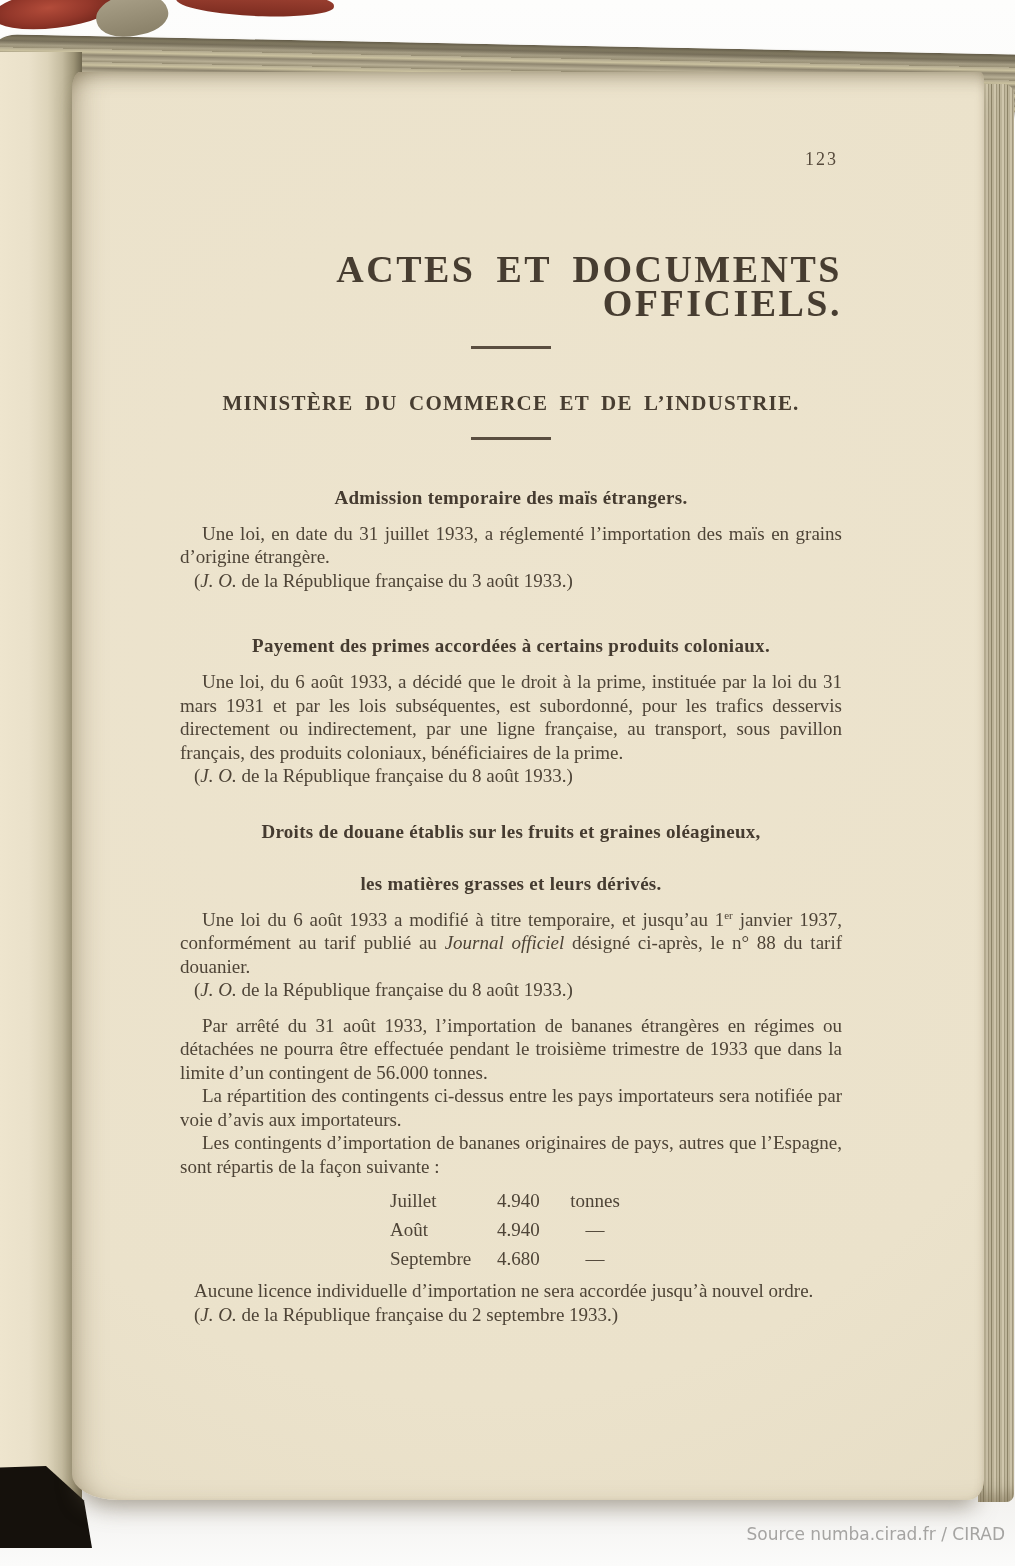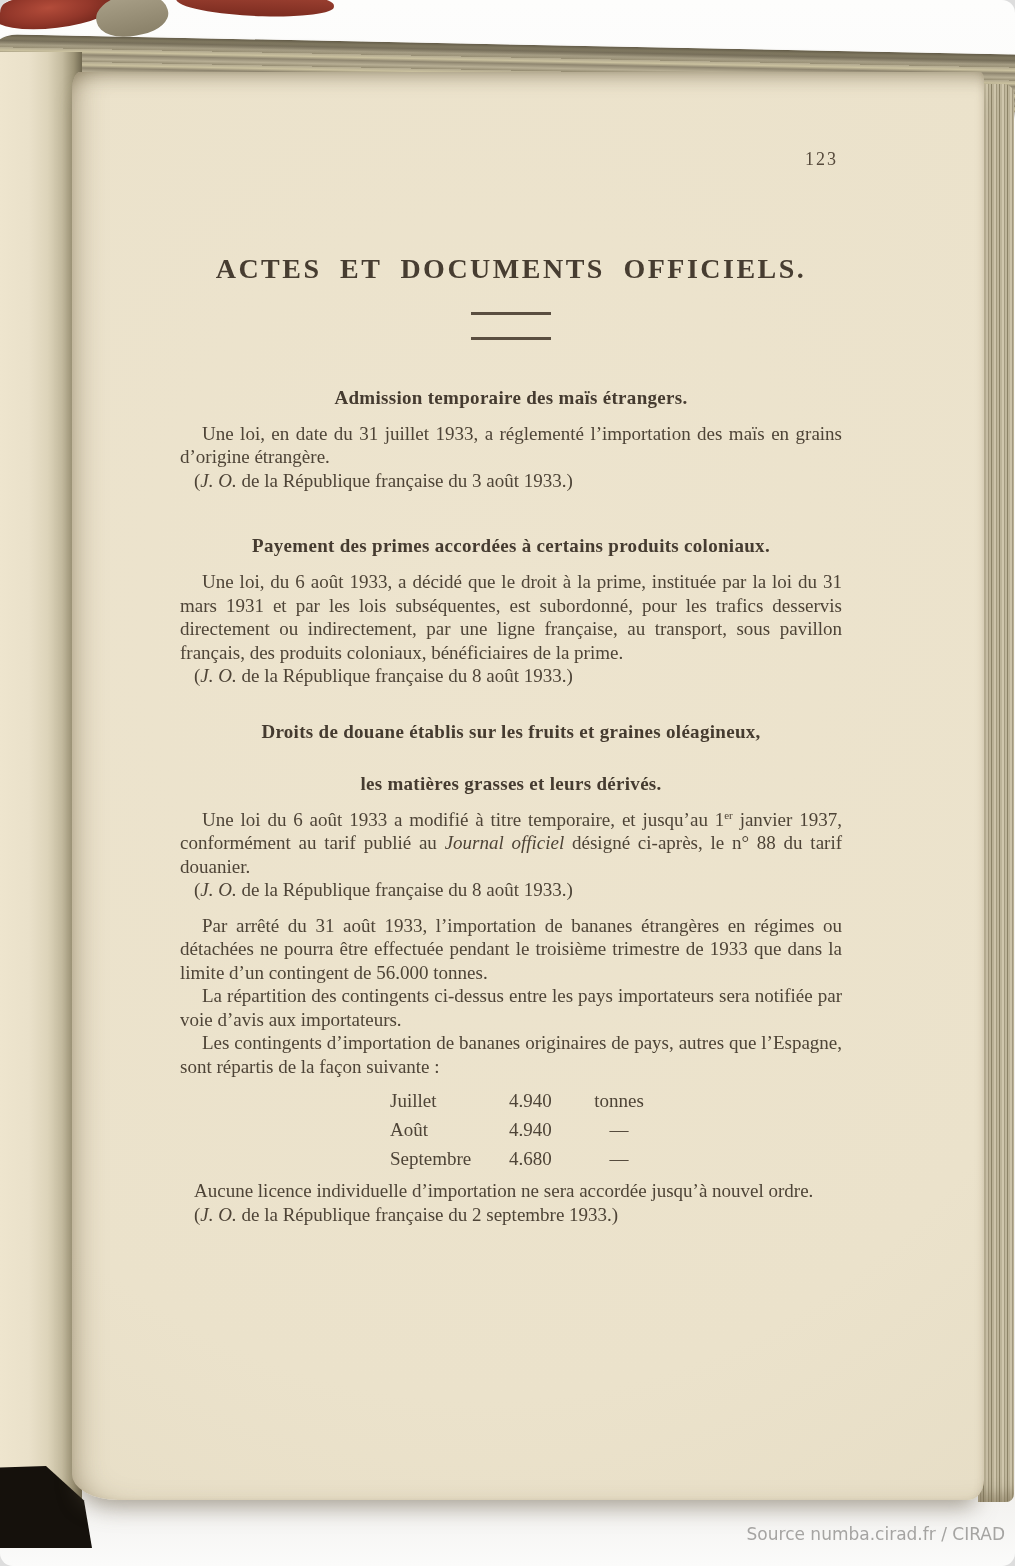--- a/index.html
+++ b/index.html
@@ -1,21 +1,20 @@
 <!DOCTYPE html>
 <html><head>
 <meta charset="utf-8">
 <style>
   * { margin:0; padding:0; box-sizing:border-box; }
   body { background:#ddd; }
   .canvas {
     position:relative; width:1015px; height:1566px; overflow:hidden;
     background:linear-gradient(180deg,#fdfdfc 0%,#f5f4f1 55%,#eceae7 92%,#fbfbfa 100%);
     font-family:"Liberation Serif","DejaVu Serif",serif;
-    border-radius:13px;
   }
   
   .top-edge {
     position:absolute; left:-12px; top:34px; width:1050px; height:58px;
     transform:rotate(1.15deg); transform-origin:left top;
     border-radius:30px 10px 0 0 / 26px 10px 0 0;
     background:
       linear-gradient(180deg, rgba(90,83,64,.9) 0%, rgba(90,83,64,0) 22%),
       repeating-linear-gradient(180deg,#b3aa90 0px,#cac19f 3px,#8f8670 6px,#b7ae94 10px,#978e74 13px);
     box-shadow:0 3px 4px rgba(60,50,30,.35);
@@ -64,41 +63,41 @@
   .content {
     position:absolute; left:108px; top:0; width:662px;
     color:#4e4437; font-size:19px; line-height:23.5px;
     text-rendering:optimizeLegibility;
   }
   .page-number {
     margin-top:76px; text-align:right; padding-right:4px;
     font-size:18px; letter-spacing:2px; color:#564a3c;
   }
   .main-title {
-    margin-top:80px; text-align:center; font-size:28px; line-height:34px;
+    margin-top:80px; text-align:right; font-size:38px; line-height:34px;
     font-weight:bold; letter-spacing:2.5px; word-spacing:9px; color:#473d31;
   }
   .rule { width:80px; border-top:3px solid #5a4e40; margin:26px auto 0; }
   .rule.r2 { margin-top:22px; }
   .ministry-title {
     margin-top:42px; text-align:center; font-size:21px; line-height:24px;
     font-weight:bold; letter-spacing:1.2px; word-spacing:5px; color:#473d31;
   }
   .sec-heading {
     text-align:center; font-weight:bold; font-size:19px; line-height:24px;
     letter-spacing:.3px; color:#44false3a31; color:#453b30;
   }
   .mt46 { margin-top:46px; } .mt42 { margin-top:42px; } .mt32 { margin-top:32px; }
   .sec-heading.line2 { margin-top:28px; }
   p.body { margin-top:12px; text-align:justify; text-indent:22px; }
   p.cont { margin-top:0; text-align:justify; text-indent:22px; }
   p.ref { margin-top:0; text-indent:14px; }
   sup { font-size:11px; line-height:0; }
   .quota-table { margin:8px 0 6px 210px; }
-  .quota-row { display:flex; line-height:29px;gap:12px; }
+  .quota-row { display:flex; line-height:29px; }
   .q-month { width:107px; }
   .q-value { width:56px; }
   .q-unit { width:84px; text-align:center; }
   p.closing { margin-top:4px; text-align:justify; text-indent:14px; }
   
   .source-credit {
     position:absolute; right:10px; bottom:22px;
     font-family:"DejaVu Sans","Liberation Sans",sans-serif;
     font-size:17px; color:#a5a4a2;
   }
@@ -117,20 +116,21 @@
   <div class="spine-corner"></div>
 
   <div class="page">
     <div class="content">
 
       <div class="page-number">123</div>
 
       <h1 class="main-title">ACTES ET DOCUMENTS OFFICIELS.</h1>
       <div class="rule"></div>
 
+      <h2 class="ministry-title">MINISTÈRE DU COMMERCE ET DE L’INDUSTRIE.</h2>
       <div class="rule r2"></div>
 
       <div>
         <h3 class="sec-heading mt46">Admission temporaire des maïs étrangers.</h3>
         <p class="body">Une loi, en date du 31 juillet 1933, a réglementé l’importation des maïs en grains d’origine étrangère.</p>
         <p class="ref"><span>(</span><i>J. O.</i><span> de la République française du 3 août 1933.)</span></p>
       </div>
 
       <div>
         <h3 class="sec-heading mt42">Payement des primes accordées à certains produits coloniaux.</h3>

